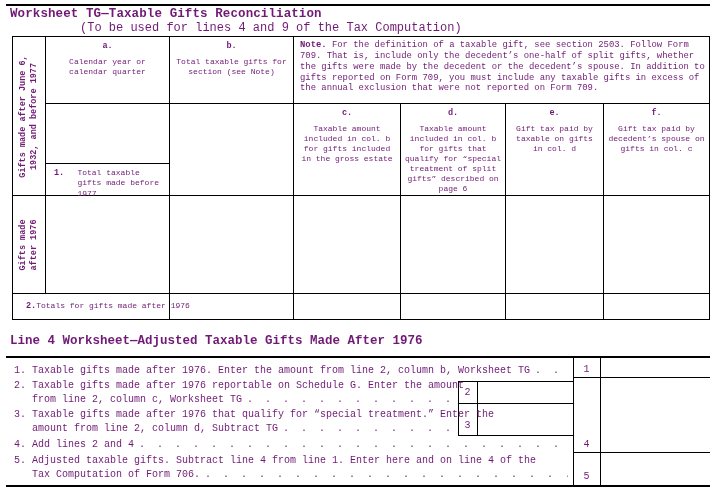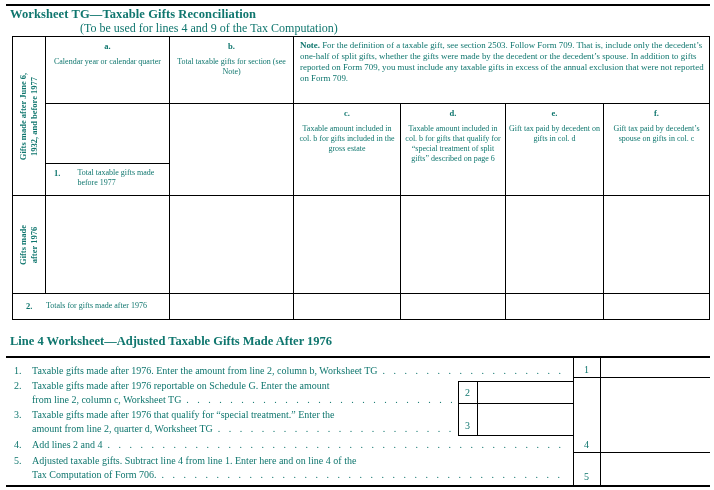--- a/index.html
+++ b/index.html
@@ -1,18 +1,18 @@
 <!DOCTYPE html>
 <html><head>
 <meta charset="utf-8">
 <style>
   html,body{margin:0;padding:0;background:#e8e8e8;}
   .page{
     position:relative;width:714px;height:490px;background:#ffffff;
-    font-family:Liberation Serif, serif;color:#0f766e;
+    font-family:Liberation Mono, monospace;color:#701a75;
     overflow:hidden;
   }
   .abs{position:absolute;}
   .rule{position:absolute;background:#000;}
   .ws-title{font-size:12.5px;font-weight:bold;letter-spacing:.1px;}
   .ws-subtitle{font-size:12px;}
   .sec-title{font-size:12.5px;font-weight:bold;}
   
   .tg-table{position:absolute;left:12px;top:36px;width:698px;height:284px;border:1px solid #000;box-sizing:border-box;}
   .cell{position:absolute;box-sizing:border-box;}
@@ -82,21 +82,21 @@
     <div class="cell br bb hdr" style="left:281px;top:67px;width:107px;height:92px;">
       <span class="letter">c.</span>
       <span>Taxable amount included in col. b for gifts included in the gross estate</span>
     </div>
     <div class="cell br bb hdr" style="left:388px;top:67px;width:105px;height:92px;">
       <span class="letter">d.</span>
       <span>Taxable amount included in col. b for gifts that qualify for “special treatment of split gifts” described on page 6</span>
     </div>
     <div class="cell br bb hdr" style="left:493px;top:67px;width:98px;height:92px;">
       <span class="letter">e.</span>
-      <span>Gift tax paid by decedent on gifts in col. d</span>
+      <span>Gift tax paid by taxable on gifts in col. d</span>
     </div>
     <div class="cell bb hdr" style="left:591px;top:67px;width:105px;height:92px;">
       <span class="letter">f.</span>
       <span>Gift tax paid by decedent’s spouse on gifts in col. c</span>
     </div>
 
     <div class="cell br bb entry" style="left:33px;top:159px;width:124px;height:98px;"></div>
     <div class="cell br bb entry" style="left:157px;top:159px;width:124px;height:98px;"></div>
     <div class="cell br bb entry" style="left:281px;top:159px;width:107px;height:98px;"></div>
     <div class="cell br bb entry" style="left:388px;top:159px;width:105px;height:98px;"></div>
@@ -154,21 +154,21 @@
   <div class="witem" style="left:32px;top:393px;width:420px;">
     <span>from line 2, column c, Worksheet TG</span>
     <span class="dots">. . . . . . . . . . . . . . . . . . . . . . . . . . . . . . . . . . . . . . . . . . . . . . . . . . . . . . . . . . . .</span>
   </div>
 
   <div class="witem" style="left:14px;top:408px;width:440px;">
     <span class="wnum">3.</span>
     <span>Taxable gifts made after 1976 that qualify for “special treatment.” Enter the</span>
   </div>
   <div class="witem" style="left:32px;top:422px;width:420px;">
-    <span>amount from line 2, quarter d, Worksheet TG</span>
+    <span>amount from line 2, column d, Subtract TG</span>
     <span class="dots">. . . . . . . . . . . . . . . . . . . . . . . . . . . . . . . . . . . . . . . . . . . . . . . . . . . . . . . . . . . .</span>
   </div>
 
   <div class="witem" style="left:14px;top:438px;width:554px;">
     <span class="wnum">4.</span>
     <span>Add lines 2 and 4</span>
     <span class="dots">. . . . . . . . . . . . . . . . . . . . . . . . . . . . . . . . . . . . . . . . . . . . . . . . . . . . . . . . . . . .</span>
   </div>
 
   <div class="witem" style="left:14px;top:454px;width:560px;">

